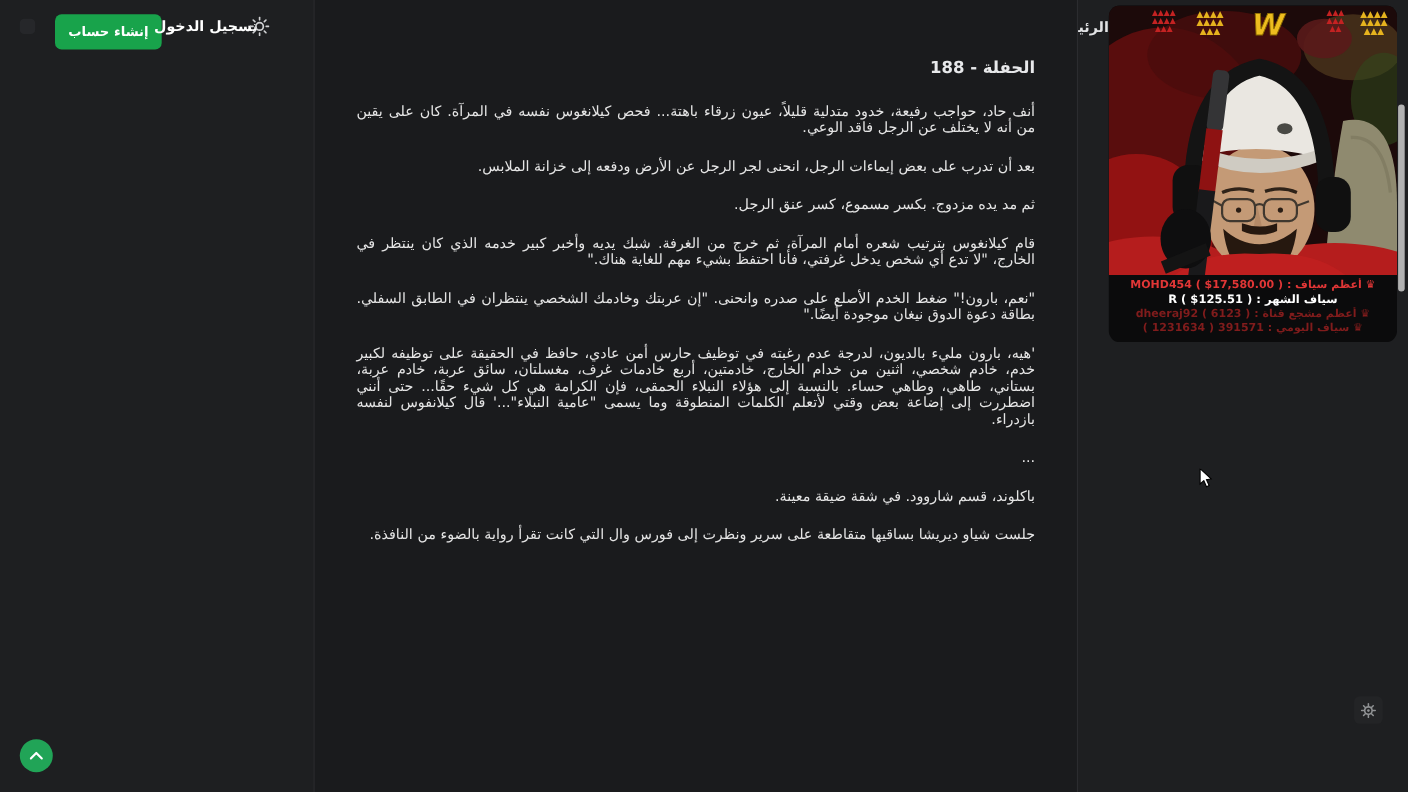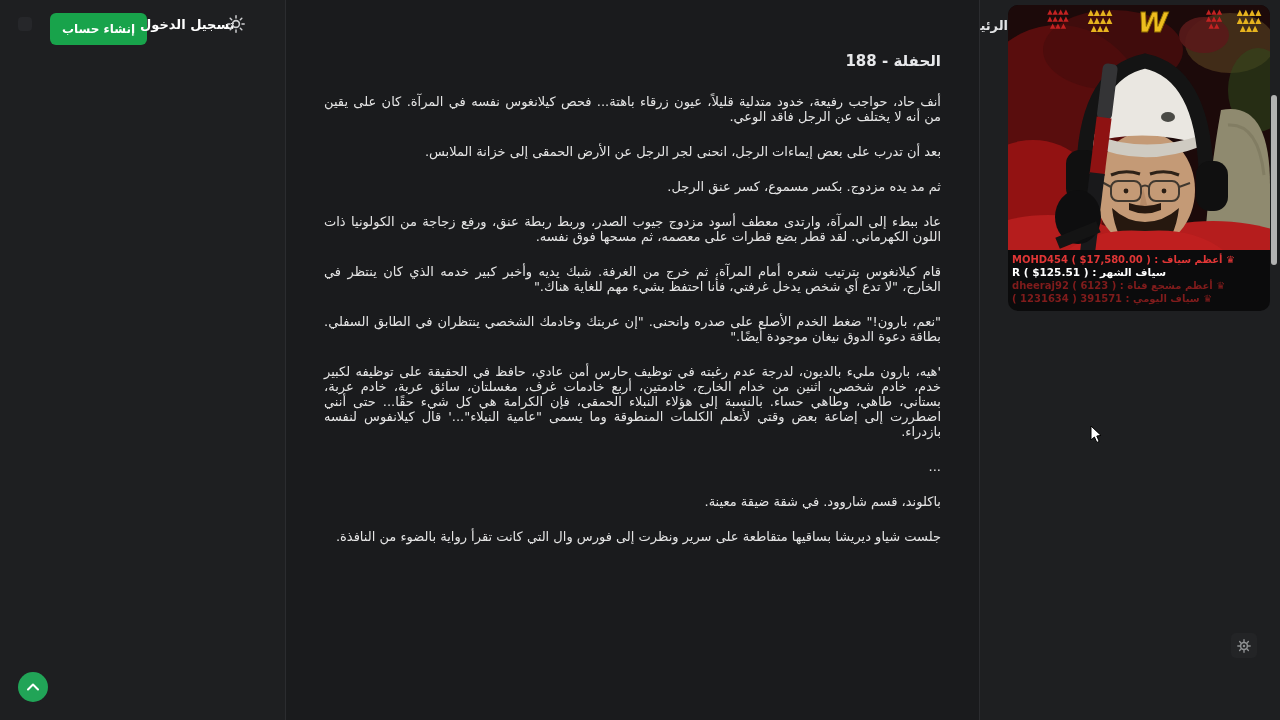--- a/index.html
+++ b/index.html
@@ -36,21 +36,21 @@
     background:#1a1b1d; border-left:1px solid #2b2c2f; border-right:1px solid #2b2c2f;
     padding:52px 38px 0; direction:rtl; }
   .chapter-title { direction:ltr; text-align:right; margin:0 0 24px;
     color:#e7e8ea; font-size:15px; font-weight:bold; }
   .para { margin:0 0 20px; color:#e5e5e5; font-size:13px; line-height:15px;
     text-align:justify; }
   
   .cam { position:absolute; top:5px; left:1008px; width:262px;
     background:#0b0b0c; border-radius:10px; overflow:hidden; }
   .cam svg { display:block; }
-  .cam-stats { padding:3px 4px 6px; text-align:left; direction:rtl; }
+  .cam-stats { padding:3px 4px 6px; text-align:center; direction:rtl; }
   .stat { font-weight:bold; font-size:10px; line-height:13px; white-space:nowrap; overflow:hidden; }
   .stat-red  { color:#e03636; }
   .stat-white{ color:#ffffff; font-size:10.5px; }
   .stat-dark { color:#801c1c; }
   
   .scroll-thumb { position:absolute; left:1271px; top:95px; width:6px; height:170px;
     background:#b2b2b2; border-radius:3px; }
   .settings-btn { position:absolute; left:1231px; top:633px; width:26px; height:25px;
     background:#232426; border:none; border-radius:5px; display:flex;
     align-items:center; justify-content:center; cursor:pointer; color:#8f9193; padding:0; }
@@ -101,23 +101,22 @@
     <a href="#">الرئيسية</a>
     <a href="#">البحث</a>
     <a href="#">طلبات الترجمة</a>
     <a href="#">المفضلة</a>
   </nav>
 </div>
 
 <main class="content-col">
   <h1 class="chapter-title">188 - الحفلة</h1>
   <p class="para">أنف حاد، حواجب رفيعة، خدود متدلية قليلاً، عيون زرقاء باهتة... فحص كيلانغوس نفسه في المرآة. كان على يقين من أنه لا يختلف عن الرجل فاقد الوعي.</p>
-  <p class="para">بعد أن تدرب على بعض إيماءات الرجل، انحنى لجر الرجل عن الأرض الحمقى إلى خزانة الملابس.</p>
+  <p class="para">بعد أن تدرب على بعض إيماءات الرجل، انحنى لجر الرجل عن الأرض ودفعه إلى خزانة الملابس.</p>
   <p class="para">ثم مد يده مزدوج. بكسر مسموع، كسر عنق الرجل.</p>
-  <p class="para">عاد ببطء إلى المرآة، وارتدى معطف أسود مزدوج جيوب الصدر، وربط ربطة عنق، ورفع زجاجة من الكولونيا ذات اللون الكهرماني. لقد قطر بضع قطرات على معصمه، ثم مسحها فوق نفسه.</p>
   <p class="para">قام كيلانغوس بترتيب شعره أمام المرآة، ثم خرج من الغرفة. شبك يديه وأخبر كبير خدمه الذي كان ينتظر في الخارج، "لا تدع أي شخص يدخل غرفتي، فأنا احتفظ بشيء مهم للغاية هناك."</p>
   <p class="para">"نعم، بارون!" ضغط الخدم الأصلع على صدره وانحنى. "إن عربتك وخادمك الشخصي ينتظران في الطابق السفلي. بطاقة دعوة الدوق نيغان موجودة أيضًا."</p>
   <p class="para">'هيه، بارون مليء بالديون، لدرجة عدم رغبته في توظيف حارس أمن عادي، حافظ في الحقيقة على توظيفه لكبير خدم، خادم شخصي، اثنين من خدام الخارج، خادمتين، أربع خادمات غرف، مغسلتان، سائق عربة، خادم عربة، بستاني، طاهي، وطاهي حساء. بالنسبة إلى هؤلاء النبلاء الحمقى، فإن الكرامة هي كل شيء حقًا... حتى أنني اضطررت إلى إضاعة بعض وقتي لأتعلم الكلمات المنطوقة وما يسمى "عامية النبلاء"...' قال كيلانفوس لنفسه بازدراء.</p>
   <p class="para">...</p>
   <p class="para">باكلوند، قسم شاروود. في شقة ضيقة معينة.</p>
   <p class="para">جلست شياو ديريشا بساقيها متقاطعة على سرير ونظرت إلى فورس وال التي كانت تقرأ رواية بالضوء من النافذة.</p>
 </main>
 
 <div class="cam">
   <svg width="262" height="245" viewBox="0 0 262 245">

